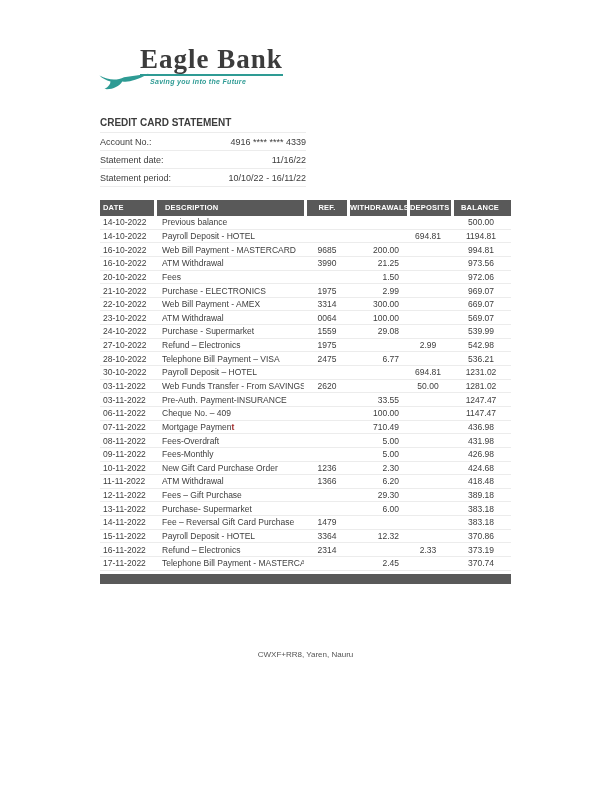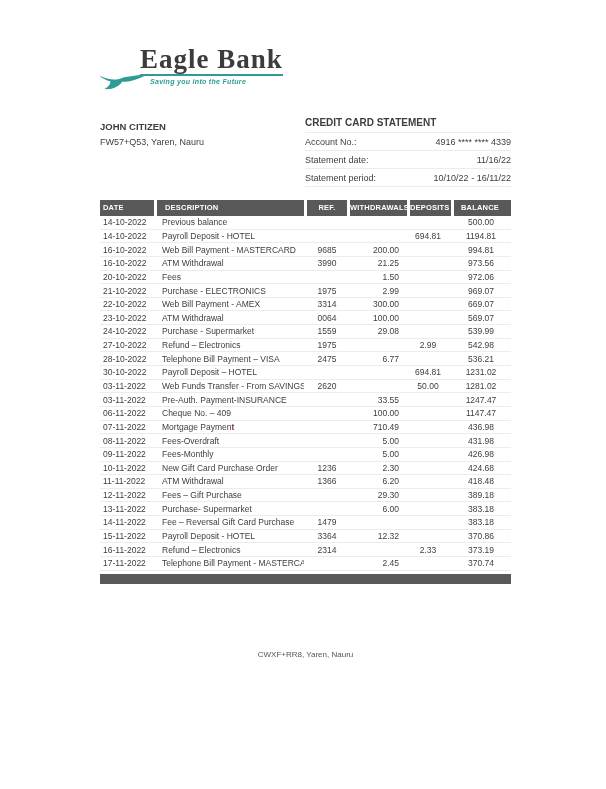--- a/index.html
+++ b/index.html
@@ -80,24 +80,20 @@
     <div class="bank-name">Eagle Bank</div>
     <div class="logo-sub">
       <svg class="eagle" viewBox="0 0 60 26" xmlns="http://www.w3.org/2000/svg">
         <path d="M1 3 C12 9 22 9 30 5 L59 1 C44 9 36 11 28 10 C24 16 16 20 7 19 C12 16 14 13 14 10 C9 9 4 6 1 3 Z" fill="#2e9b94"></path>
       </svg>
       <div class="tagline">Saving you into the Future</div>
     </div>
   </div>
 
   <div class="info">
-    <div class="customer">
-      <div class="customer-name">JOHN CITIZEN</div>
-      <div class="customer-address">FW57+Q53, Yaren, Nauru</div>
-    </div>
     <div class="stmt">
       <div class="stmt-title">CREDIT CARD STATEMENT</div>
       <div class="stmt-row">
         <span class="lbl">Account No.:</span>
         <span class="val">4916 **** **** 4339</span>
       </div>
       <div class="stmt-row">
         <span class="lbl">Statement date:</span>
         <span class="val">11/16/22</span>
       </div>

